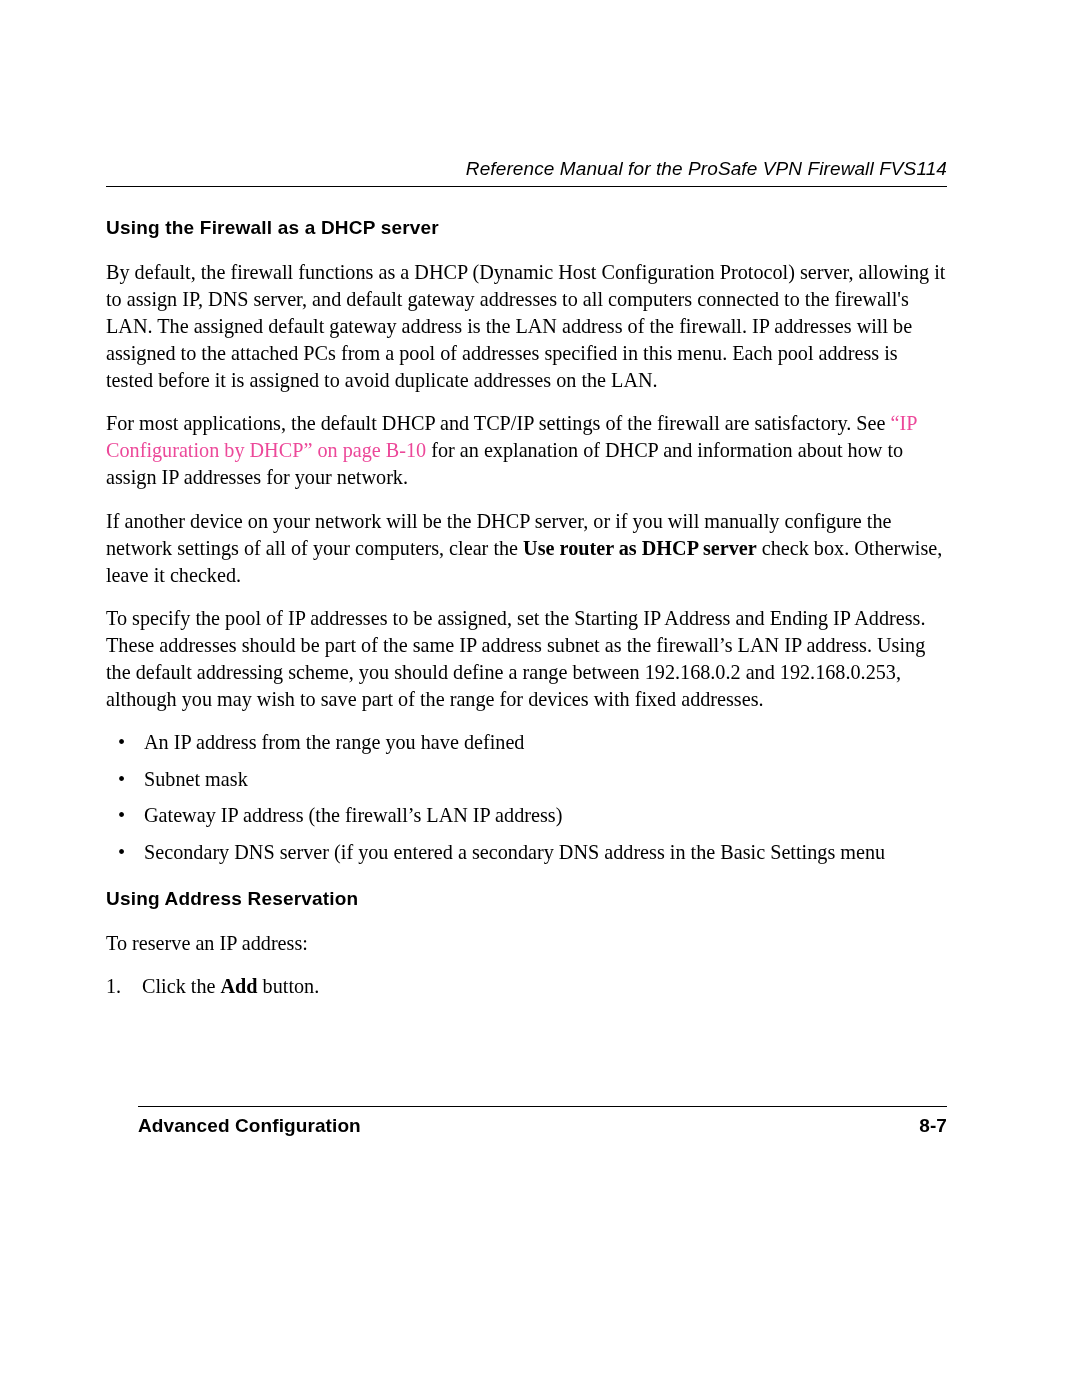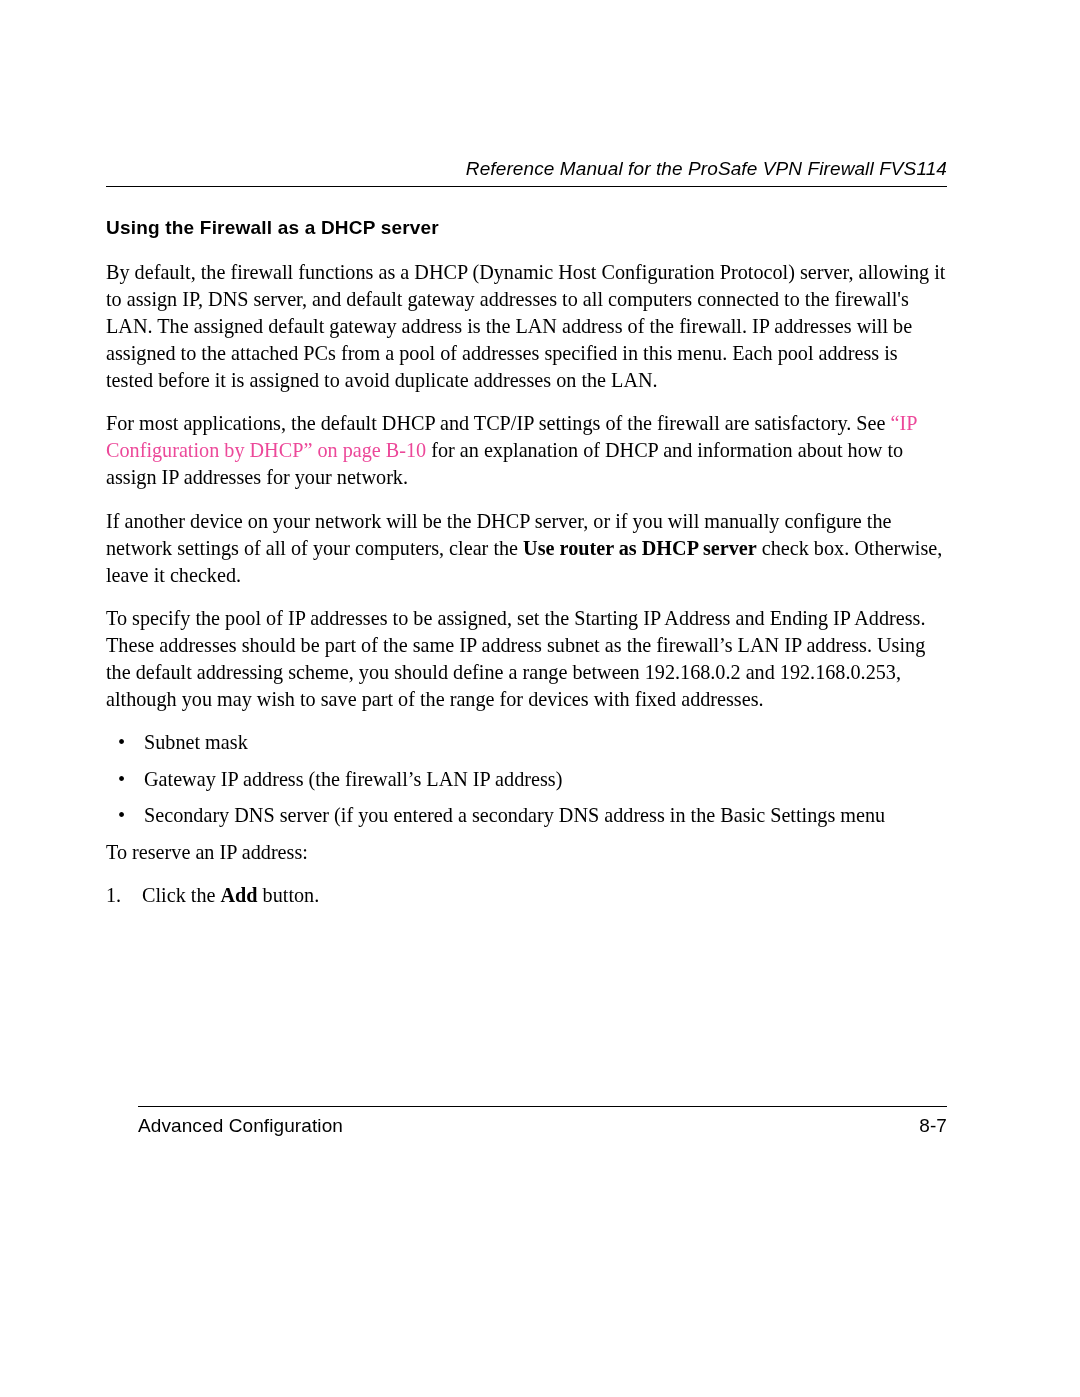--- a/index.html
+++ b/index.html
@@ -83,20 +83,21 @@
       content: counter(step) ".";
       position: absolute;
       left: 0;
       top: 0;
     }
     .footer {
       position: absolute;
       left: 138px;
       right: 133px;
       bottom: 260px;
+      font-weight: bold;
     }
     .footer-rule {
       border: none;
       border-top: 1.5px solid #000;
       margin-bottom: 8px;
     }
     .footer-line {
       font-family: Arial, Helvetica, sans-serif;
       font-size: 19px;
       display: flex;
@@ -128,25 +129,27 @@
   </p>
 
   <p class="body-para">
     <span>If another device on your network will be the DHCP server, or if you will manually configure the network settings of all of your computers, clear the </span><span class="bold">Use router as DHCP server</span><span> check box. Otherwise, leave it checked.</span>
   </p>
 
   <p class="body-para">To specify the pool of IP addresses to be assigned, set the Starting IP Address and Ending IP Address. These addresses should be part of the same IP address subnet as the firewall’s LAN IP address. Using the default addressing scheme, you should define a range between 192.168.0.2 and 192.168.0.253, although you may wish to save part of the range for devices with fixed addresses.</p>
 
 
   <ul class="bullets">
+    <li>An IP address from the range you have defined</li>
     <li>Subnet mask</li>
     <li>Gateway IP address (the firewall’s LAN IP address)</li>
     <li>Secondary DNS server (if you entered a secondary DNS address in the Basic Settings menu</li>
   </ul>
 
+  <h2 class="section-heading" style="margin-top:22px;">Using Address Reservation</h2>
 
 
   <p class="body-para">To reserve an IP address:</p>
 
   <ol class="steps">
     <li>
       <span>Click the </span><span class="bold">Add</span><span> button.</span>
     </li>
   </ol>
 

